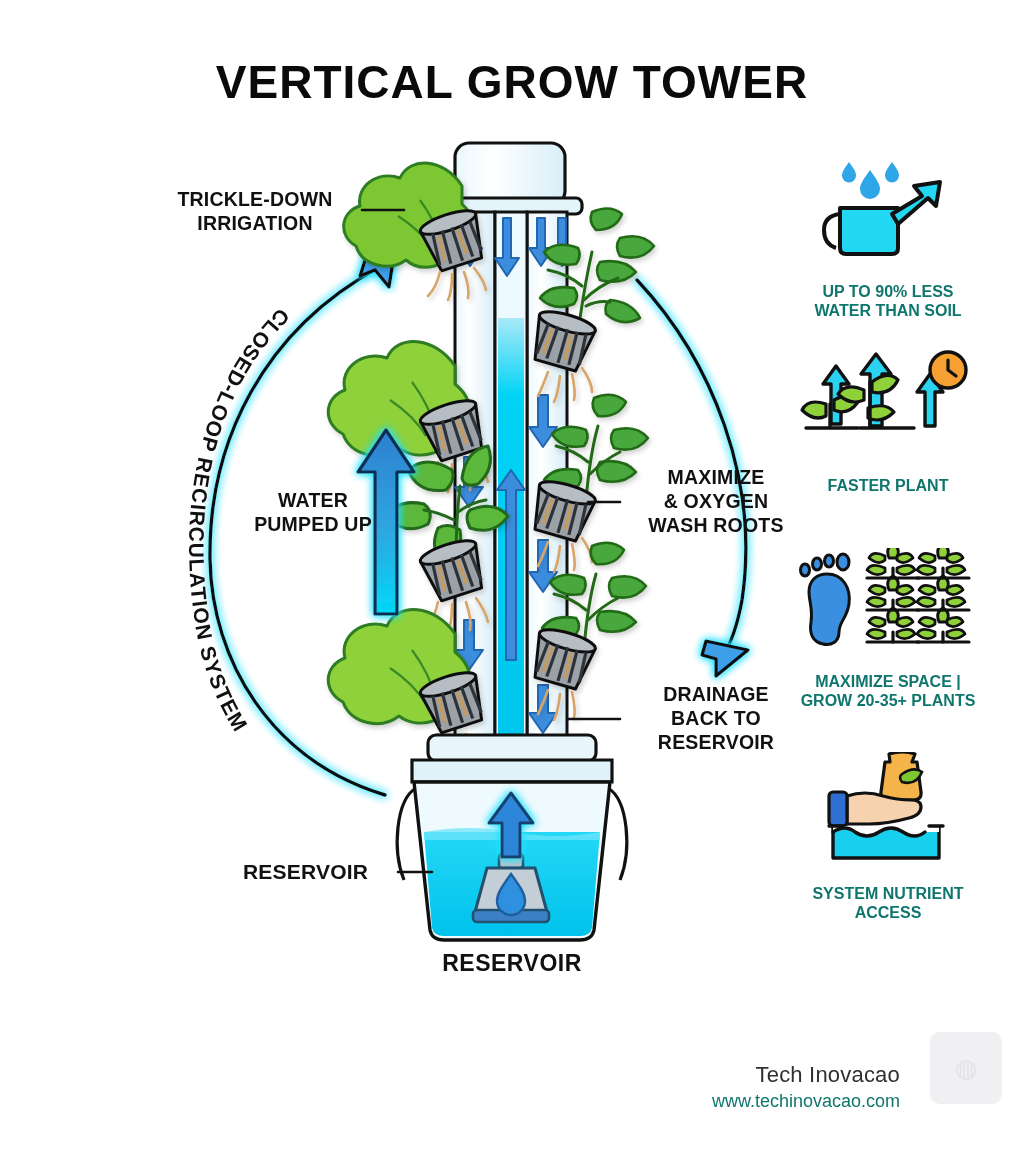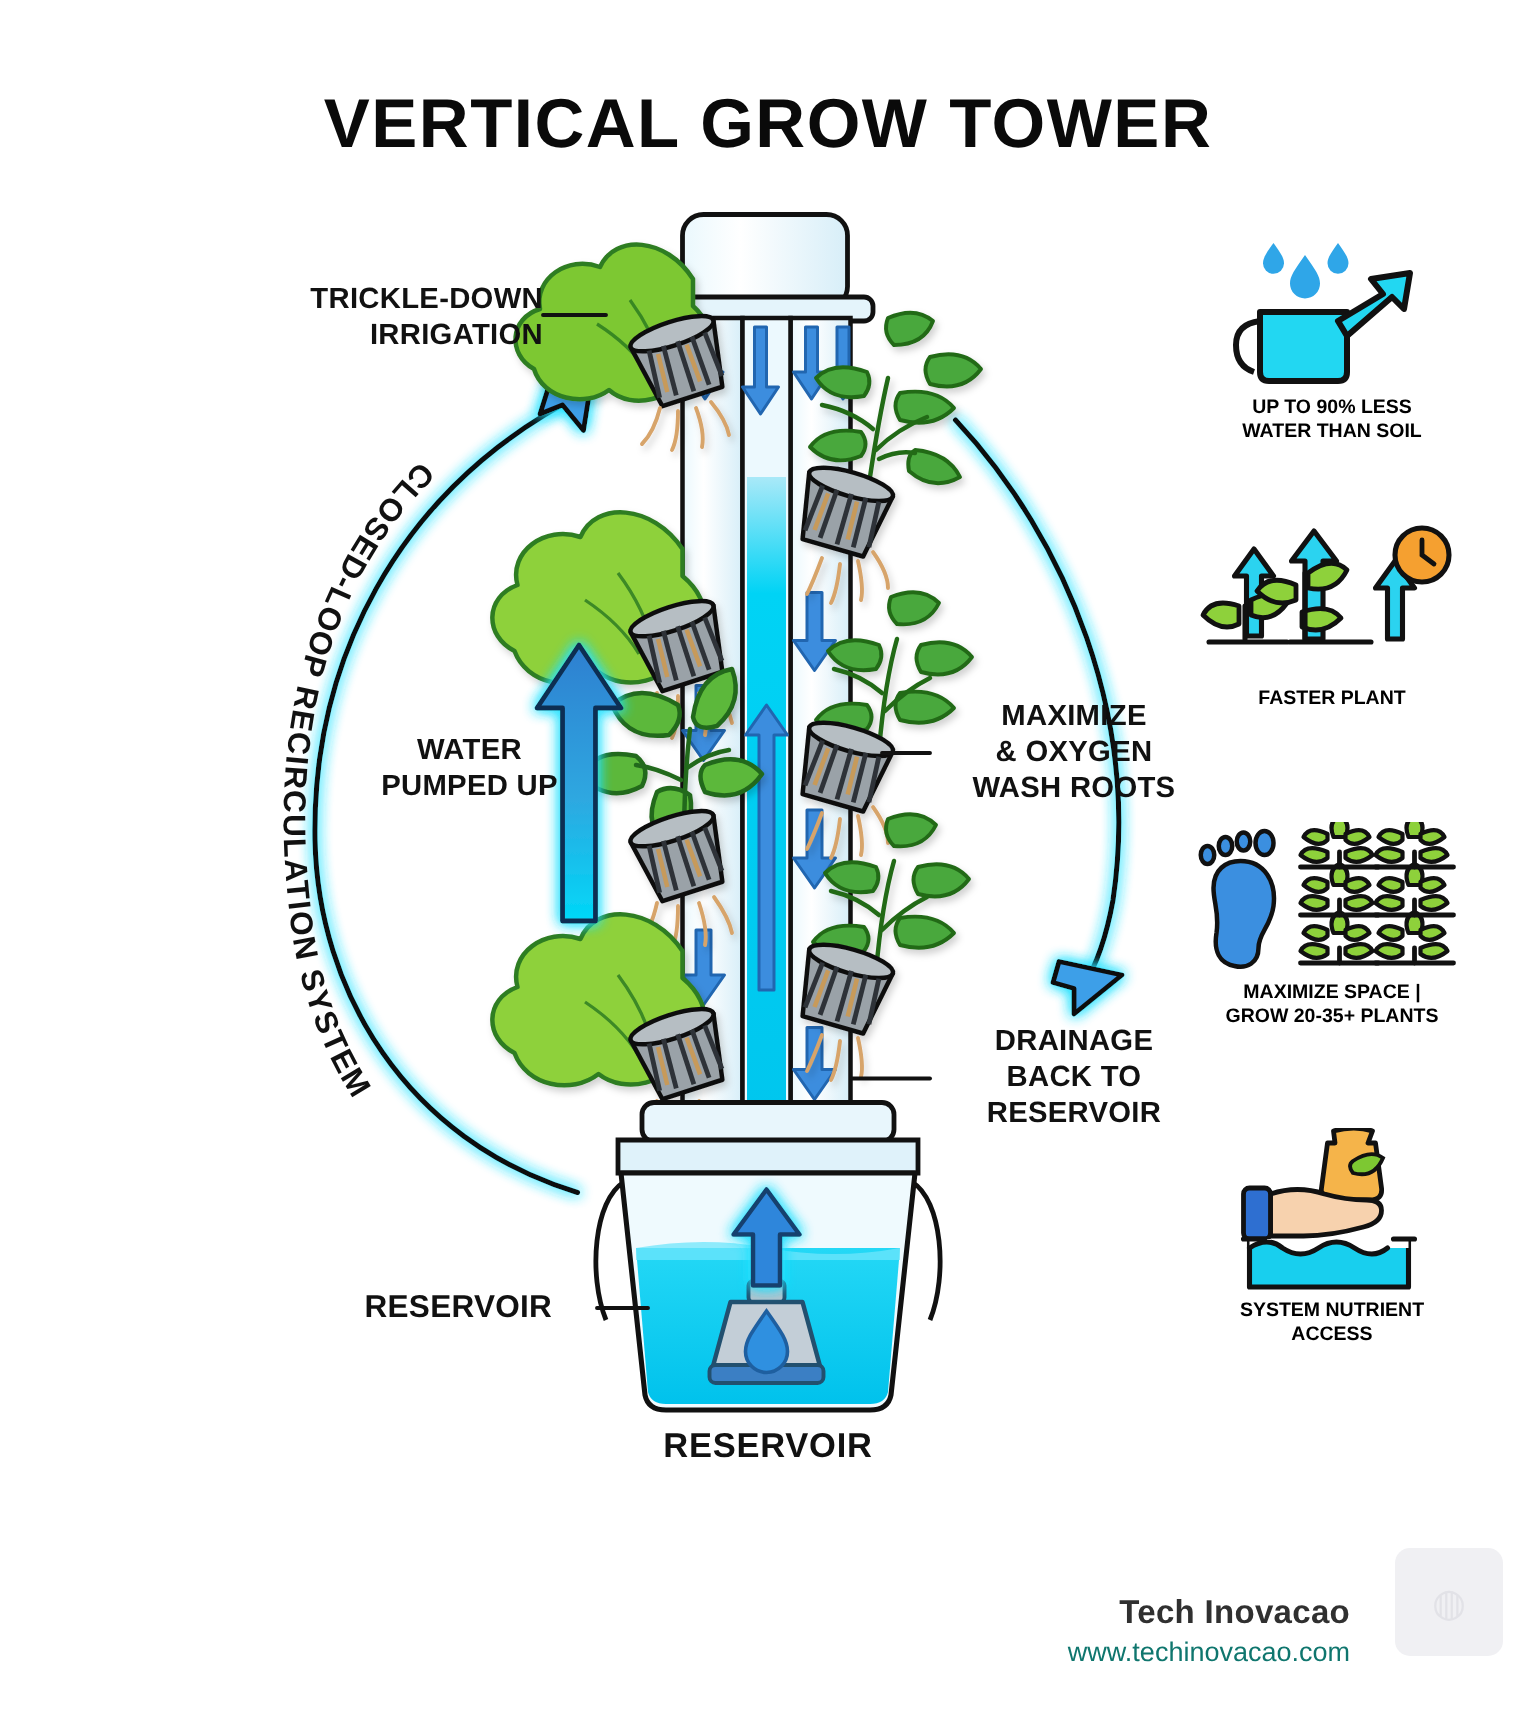--- a/index.html
+++ b/index.html
@@ -38,29 +38,29 @@
 
   
   .benefit{
     position:absolute;
     width:262px;
     left:757px;
     text-align:center;
   }
   .benefit .icon{height:100px;display:flex;align-items:flex-end;justify-content:center;}
   .benefit .btext{
-    margin-top:5px;
-    font-size:13px;font-weight:bold;line-height:1.2;
-    color:#000000;
+    margin-top:24px;
+    font-size:16px;font-weight:bold;line-height:1.2;
+    color:#0f766e;
   }
   .benefit .btext .ln{display:block;}
 
   
   #footer{position:absolute;right:124px;bottom:42px;text-align:right;}
-  #brand{font-size:22px;font-weight:bold;color:#303030;letter-spacing:.2px;}
+  #brand{font-size:22px;font-weight:normal;color:#303030;letter-spacing:.2px;}
   #site{font-size:18px;color:#0f766e;margin-top:3px;}
   #logo-box{
     position:absolute;right:22px;bottom:50px;
     width:72px;height:72px;border-radius:10px;background:#f0f0f3;
   }
   #logo-box .g{
     position:absolute;inset:0;display:flex;align-items:center;justify-content:center;
     color:#e2e2e7;font-size:26px;
   }
 
@@ -444,21 +444,21 @@
     </g>
 
     <g stroke="#111" stroke-width="2.6" stroke-linecap="round">
       <line x1="362" y1="210" x2="404" y2="210"></line>
       <line x1="588" y1="502" x2="620" y2="502"></line>
       <line x1="568" y1="719" x2="620" y2="719"></line>
       <line x1="398" y1="872" x2="432" y2="872"></line>
     </g>
   </svg>
 
-  <div class="callout" id="c-trickle" style="left:172px;top:188px;width:190px;text-align:right;">
+  <div class="callout" id="c-trickle" style="left:160px;top:188px;width:190px;text-align:center;">
     <span class="ln">TRICKLE-DOWN</span>
     <span class="ln">IRRIGATION</span>
   </div>
 
   <div class="callout" id="c-water" style="left:238px;top:489px;width:150px;text-align:center;">
     <span class="ln">WATER</span>
     <span class="ln">PUMPED UP</span>
   </div>
 
   <div class="callout" id="c-nutrients" style="left:626px;top:466px;width:180px;text-align:center;">

